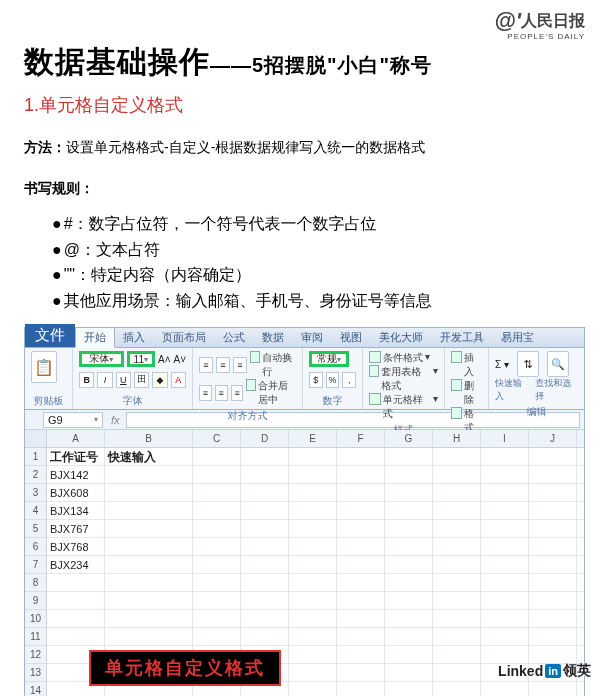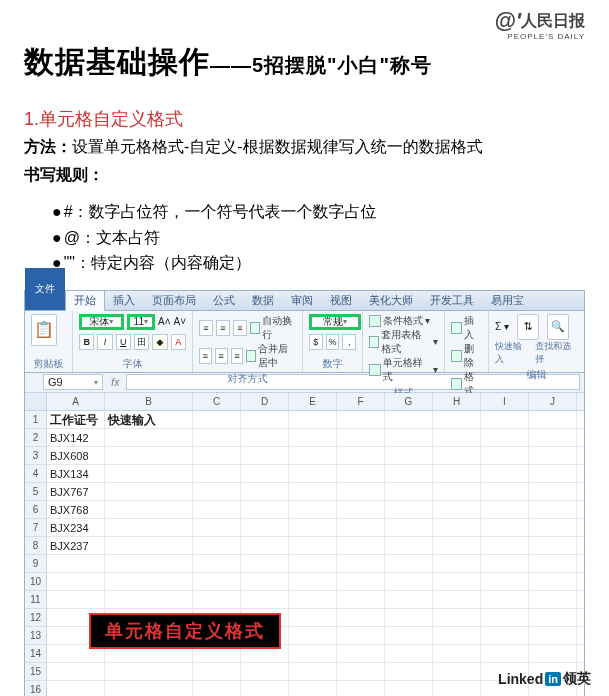--- a/index.html
+++ b/index.html
@@ -4,62 +4,62 @@
 <style>
   *{box-sizing:border-box;margin:0;padding:0}
   body{width:609px;height:696px;background:#fff;font-family:"Microsoft YaHei","SimSun",sans-serif;position:relative;overflow:hidden}
   .watermark{position:absolute;top:8px;right:24px;font-size:11px;color:#444;text-align:left;letter-spacing:0}
   .watermark .at{font-size:22px;font-weight:bold;vertical-align:middle;font-style:italic}
   .watermark .cn{font-size:16px;font-weight:bold;vertical-align:middle}
   .watermark .en{font-size:8px;letter-spacing:1px;display:block;text-align:right;margin-top:-2px}
   .content{padding:42px 24px 0 24px}
   h1{font-size:30px;font-weight:900;letter-spacing:1px}
   h1 .sub{font-size:20px;font-weight:900}
-  .sec-title{color:#c33;font-size:18px;margin-top:24px;font-weight:normal}
-  .line{font-size:16px;margin-top:4px;line-height:1.5}
+  .sec-title{color:#c33;font-size:18px;margin-top:10px;font-weight:normal}
+  .line{font-size:14px;margin-top:20px;line-height:1.5}
   .line .b{font-weight:bold}
   ul{list-style:none;margin-top:12px;padding-left:28px}
   ul li{font-size:16px;line-height:1.6}
   ul li::before{content:"●";margin-right:2px}
   
   .excel{margin-top:14px;border:1px solid #9db4cf;font-family:"SimSun",sans-serif;font-size:11px;color:#222;background:#dbe6f3}
   .tabbar{display:flex;background:linear-gradient(#e8eef7,#cedeef);border-bottom:1px solid #9db4cf;height:20px;align-items:flex-end}
   .tabbar .tab{padding:2px 8px 2px 8px;font-size:11px;color:#3b5a82;border-right:1px solid transparent}
   .tabbar .tab.active{background:#f7fbff;border:1px solid #9db4cf;border-bottom:1px solid #f7fbff;border-radius:2px 2px 0 0;color:#3b5a82;font-weight:normal;position:relative;top:1px}
-  .tabbar .file{background:#2a63a8;color:#fff;padding:14px 10px;font-size:10px}
+  .tabbar .file{background:#2a63a8;color:#fff;padding:2px 10px;font-size:15px}
   .ribbon{display:flex;background:#f3f6fb;border-bottom:1px solid #9db4cf;height:62px}
   .rgroup{border-right:1px solid #cdd9e8;padding:3px 6px 1px 6px;display:flex;flex-direction:column;justify-content:space-between;position:relative}
   .rgroup .label{font-size:10px;color:#5a7aa5;text-align:center;margin-top:2px}
   .rgroup .row{display:flex;gap:3px;align-items:center}
   .btn-lg{width:26px;height:32px;background:#fff;border:1px solid #b8c8dd;border-radius:2px;display:flex;align-items:center;justify-content:center;font-size:16px}
   .picon{width:16px;height:16px;border:1px solid #b8c8dd;background:#fff;font-size:9px;display:flex;align-items:center;justify-content:center}
   .fontbox{border:3px solid #22c55e;background:#fff;padding:1px 4px;font-size:10px;width:60px;height:16px;display:flex;align-items:center;justify-content:center}
   .fontbox .dd{font-size:8px;color:#777}
-  .mini{font-size:10px;color:#444;display:flex;align-items:center;gap:2px}
+  .mini{font-size:10px;color:#444;display:flex;align-items:flex-start;gap:2px}
   .mini .sq{width:12px;height:12px;border:1px solid #8aa;background:#dfe}
   .namebox{display:flex;background:#eef3fa;border-bottom:1px solid #c5d3e6;height:20px;align-items:center}
   .namebox .nb{width:60px;border:1px solid #b8c8dd;background:#fff;margin:2px 2px 2px 18px;padding:1px 4px;font-size:11px;display:flex;justify-content:space-between;align-items:center}
   .namebox .fx{margin:0 6px;font-style:italic;color:#888;font-size:11px}
   .namebox .fbar{flex:1;border:1px solid #b8c8dd;background:#fff;height:16px;margin:2px 4px 2px 0}
   .grid-wrap{display:flex;background:#fff}
   .rowhdrs{width:22px;border-right:1px solid #c5d3e6}
   .rowhdrs div{height:18px;border-bottom:1px solid #d6dee9;background:#eef3fa;font-size:10px;text-align:center;line-height:18px;color:#555}
   .rowhdrs .corner{height:18px;background:#e5ecf5;border-bottom:1px solid #c5d3e6}
   .gridarea{flex:1;overflow:hidden}
   .colhdrs{display:flex}
   .colhdrs div{height:18px;border-right:1px solid #d6dee9;border-bottom:1px solid #c5d3e6;background:#eef3fa;font-size:10px;text-align:center;line-height:18px;flex:0 0 48px;color:#555}
   .colhdrs div:first-child{flex:0 0 58px}
   .colhdrs div:nth-child(2){flex:0 0 88px}
   .cells .r{display:flex;height:18px}
   .cells .r div{border-right:1px solid #e3e8ef;border-bottom:1px solid #e3e8ef;flex:0 0 48px;font-size:11px;padding:0 3px;line-height:18px;white-space:nowrap;overflow:visible}
   .cells .r div:first-child{flex:0 0 58px}
   .cells .r div:nth-child(2){flex:0 0 88px}
   .cells .hdr div{font-weight:bold;font-size:12px}
   .callout{position:absolute;border:2px solid #d33;background:#000000;padding:4px 14px;font-size:18px;color:#d33;font-weight:bold;font-family:"SimSun";letter-spacing:2px}
-  .footer{position:absolute;bottom:8px;right:18px;font-size:14px;font-weight:bold;color:#222;display:flex;align-items:center;gap:2px}
+  .footer{position:absolute;bottom:16px;right:18px;font-size:14px;font-weight:bold;color:#222;display:flex;align-items:center;gap:2px}
   .footer .in{background:#0077b5;color:#fff;font-size:11px;padding:1px 3px;border-radius:2px;font-weight:bold}
 </style>
 </head>
 <body>
 
 <div class="watermark">
   <span class="at">@'</span><span class="cn">人民日报</span>
   <span class="en">PEOPLE'S DAILY</span>
 </div>
 
@@ -69,20 +69,21 @@
   </h1>
   <div class="sec-title">1.单元格自定义格式</div>
   <div class="line">
     <span class="b">方法：</span><span>设置单元格格式-自定义-根据数据规律写入统一的数据格式</span>
   </div>
   <div class="line b" style="font-weight:bold">书写规则：</div>
   <ul>
     <li>#：数字占位符，一个符号代表一个数字占位</li>
     <li>@：文本占符</li>
     <li>""：特定内容（内容确定）</li>
+    <li>其他应用场景：输入邮箱、手机号、身份证号等信息</li>
   </ul>
 
   <div class="excel">
 
     <div class="tabbar">
       <div class="file">文件</div>
 
     <div class="tab active">开始</div>
         <div class="tab">插入</div>
         <div class="tab">页面布局</div>
@@ -138,21 +139,21 @@
           <span class="picon">≡</span>
           <span class="picon">≡</span>
           <span class="mini">
               <span class="sq"></span>
               <span>合并后居中</span>
             </span>
         </div>
         <div class="label">对齐方式</div>
       </div>
       <div class="rgroup" style="width:60px">
-        <div class="fontbox" style="width:52px">
+        <div class="fontbox" style="width:40px">
             <span>常规</span>
             <span class="dd">▾</span>
           </div>
         <div class="row">
             <span class="picon">$</span>
             <span class="picon">%</span>
             <span class="picon">,</span>
           </div>
         <div class="label">数字</div>
       </div>
@@ -321,33 +322,20 @@
               <div></div>
               <div></div>
               <div></div>
               <div></div>
               <div></div>
               <div></div>
               <div></div>
               <div></div>
             </div>
             <div class="r">
-              <div>BJX237</div>
-              <div></div>
-              <div></div>
-              <div></div>
-              <div></div>
-              <div></div>
-              <div></div>
-              <div></div>
-              <div></div>
-              <div></div>
-              <div></div>
-            </div>
-            <div class="r">
               <div></div>
               <div></div>
               <div></div>
               <div></div>
               <div></div>
               <div></div>
               <div></div>
               <div></div>
               <div></div>
               <div></div>

